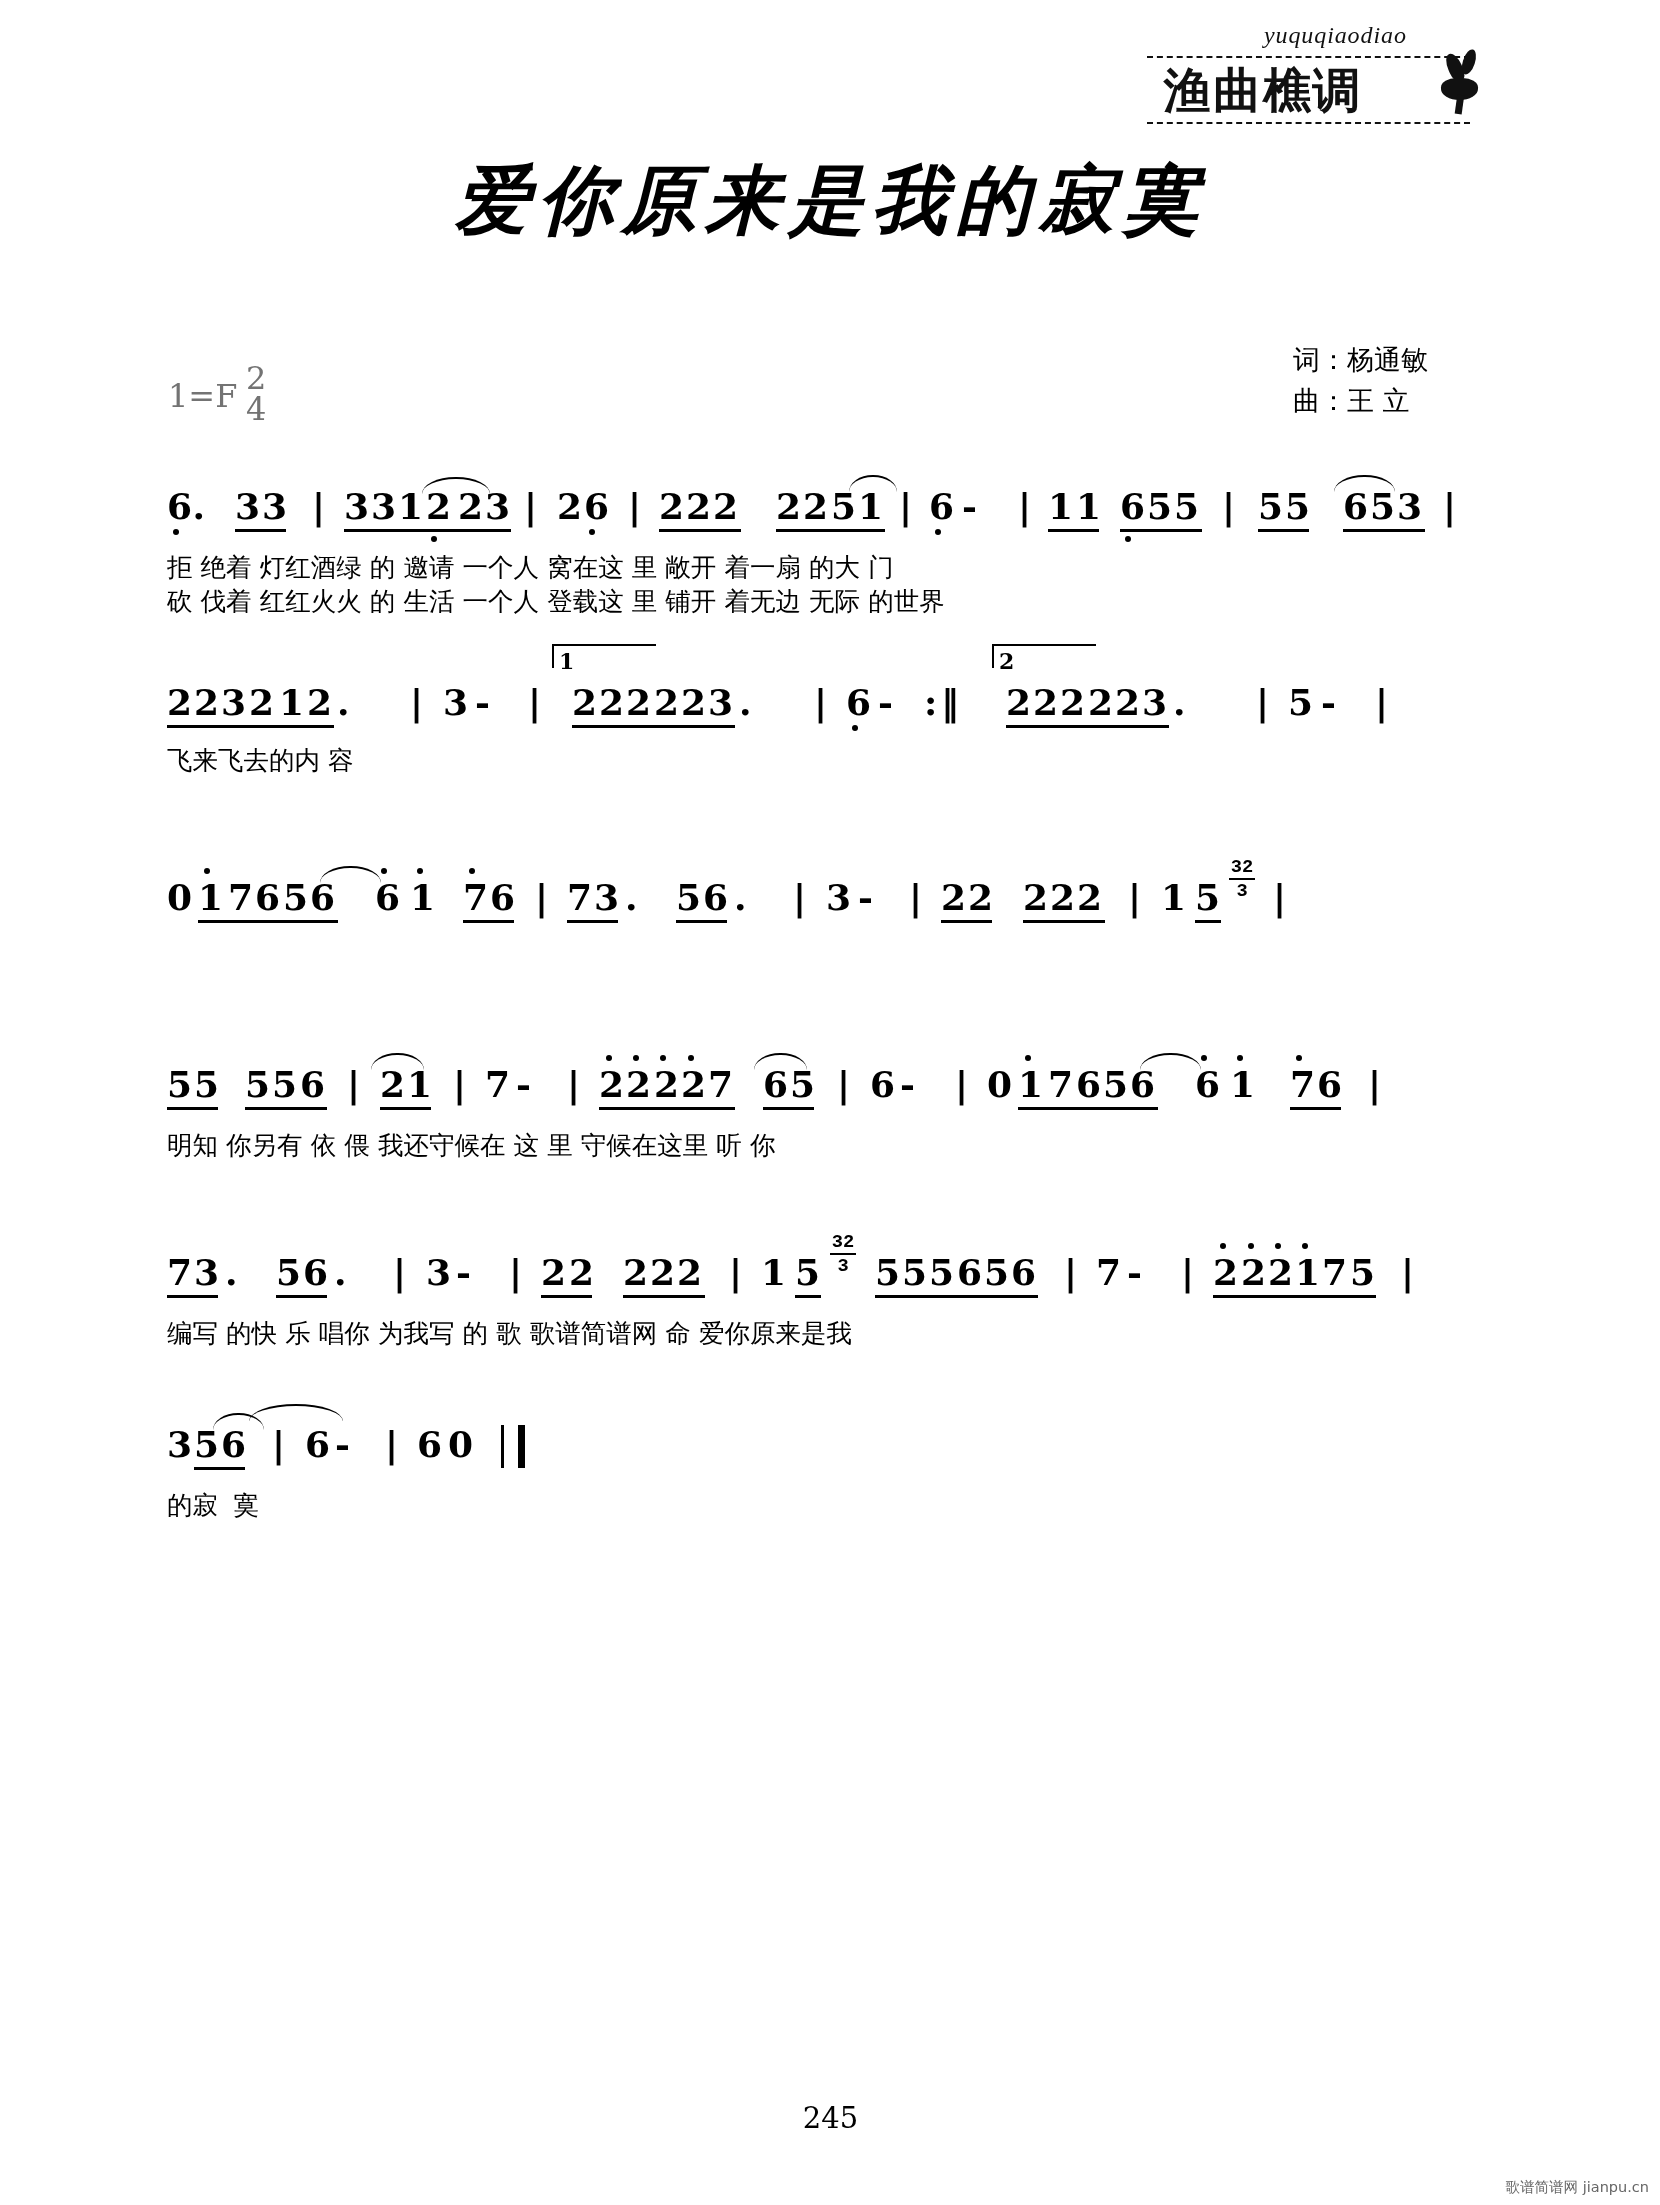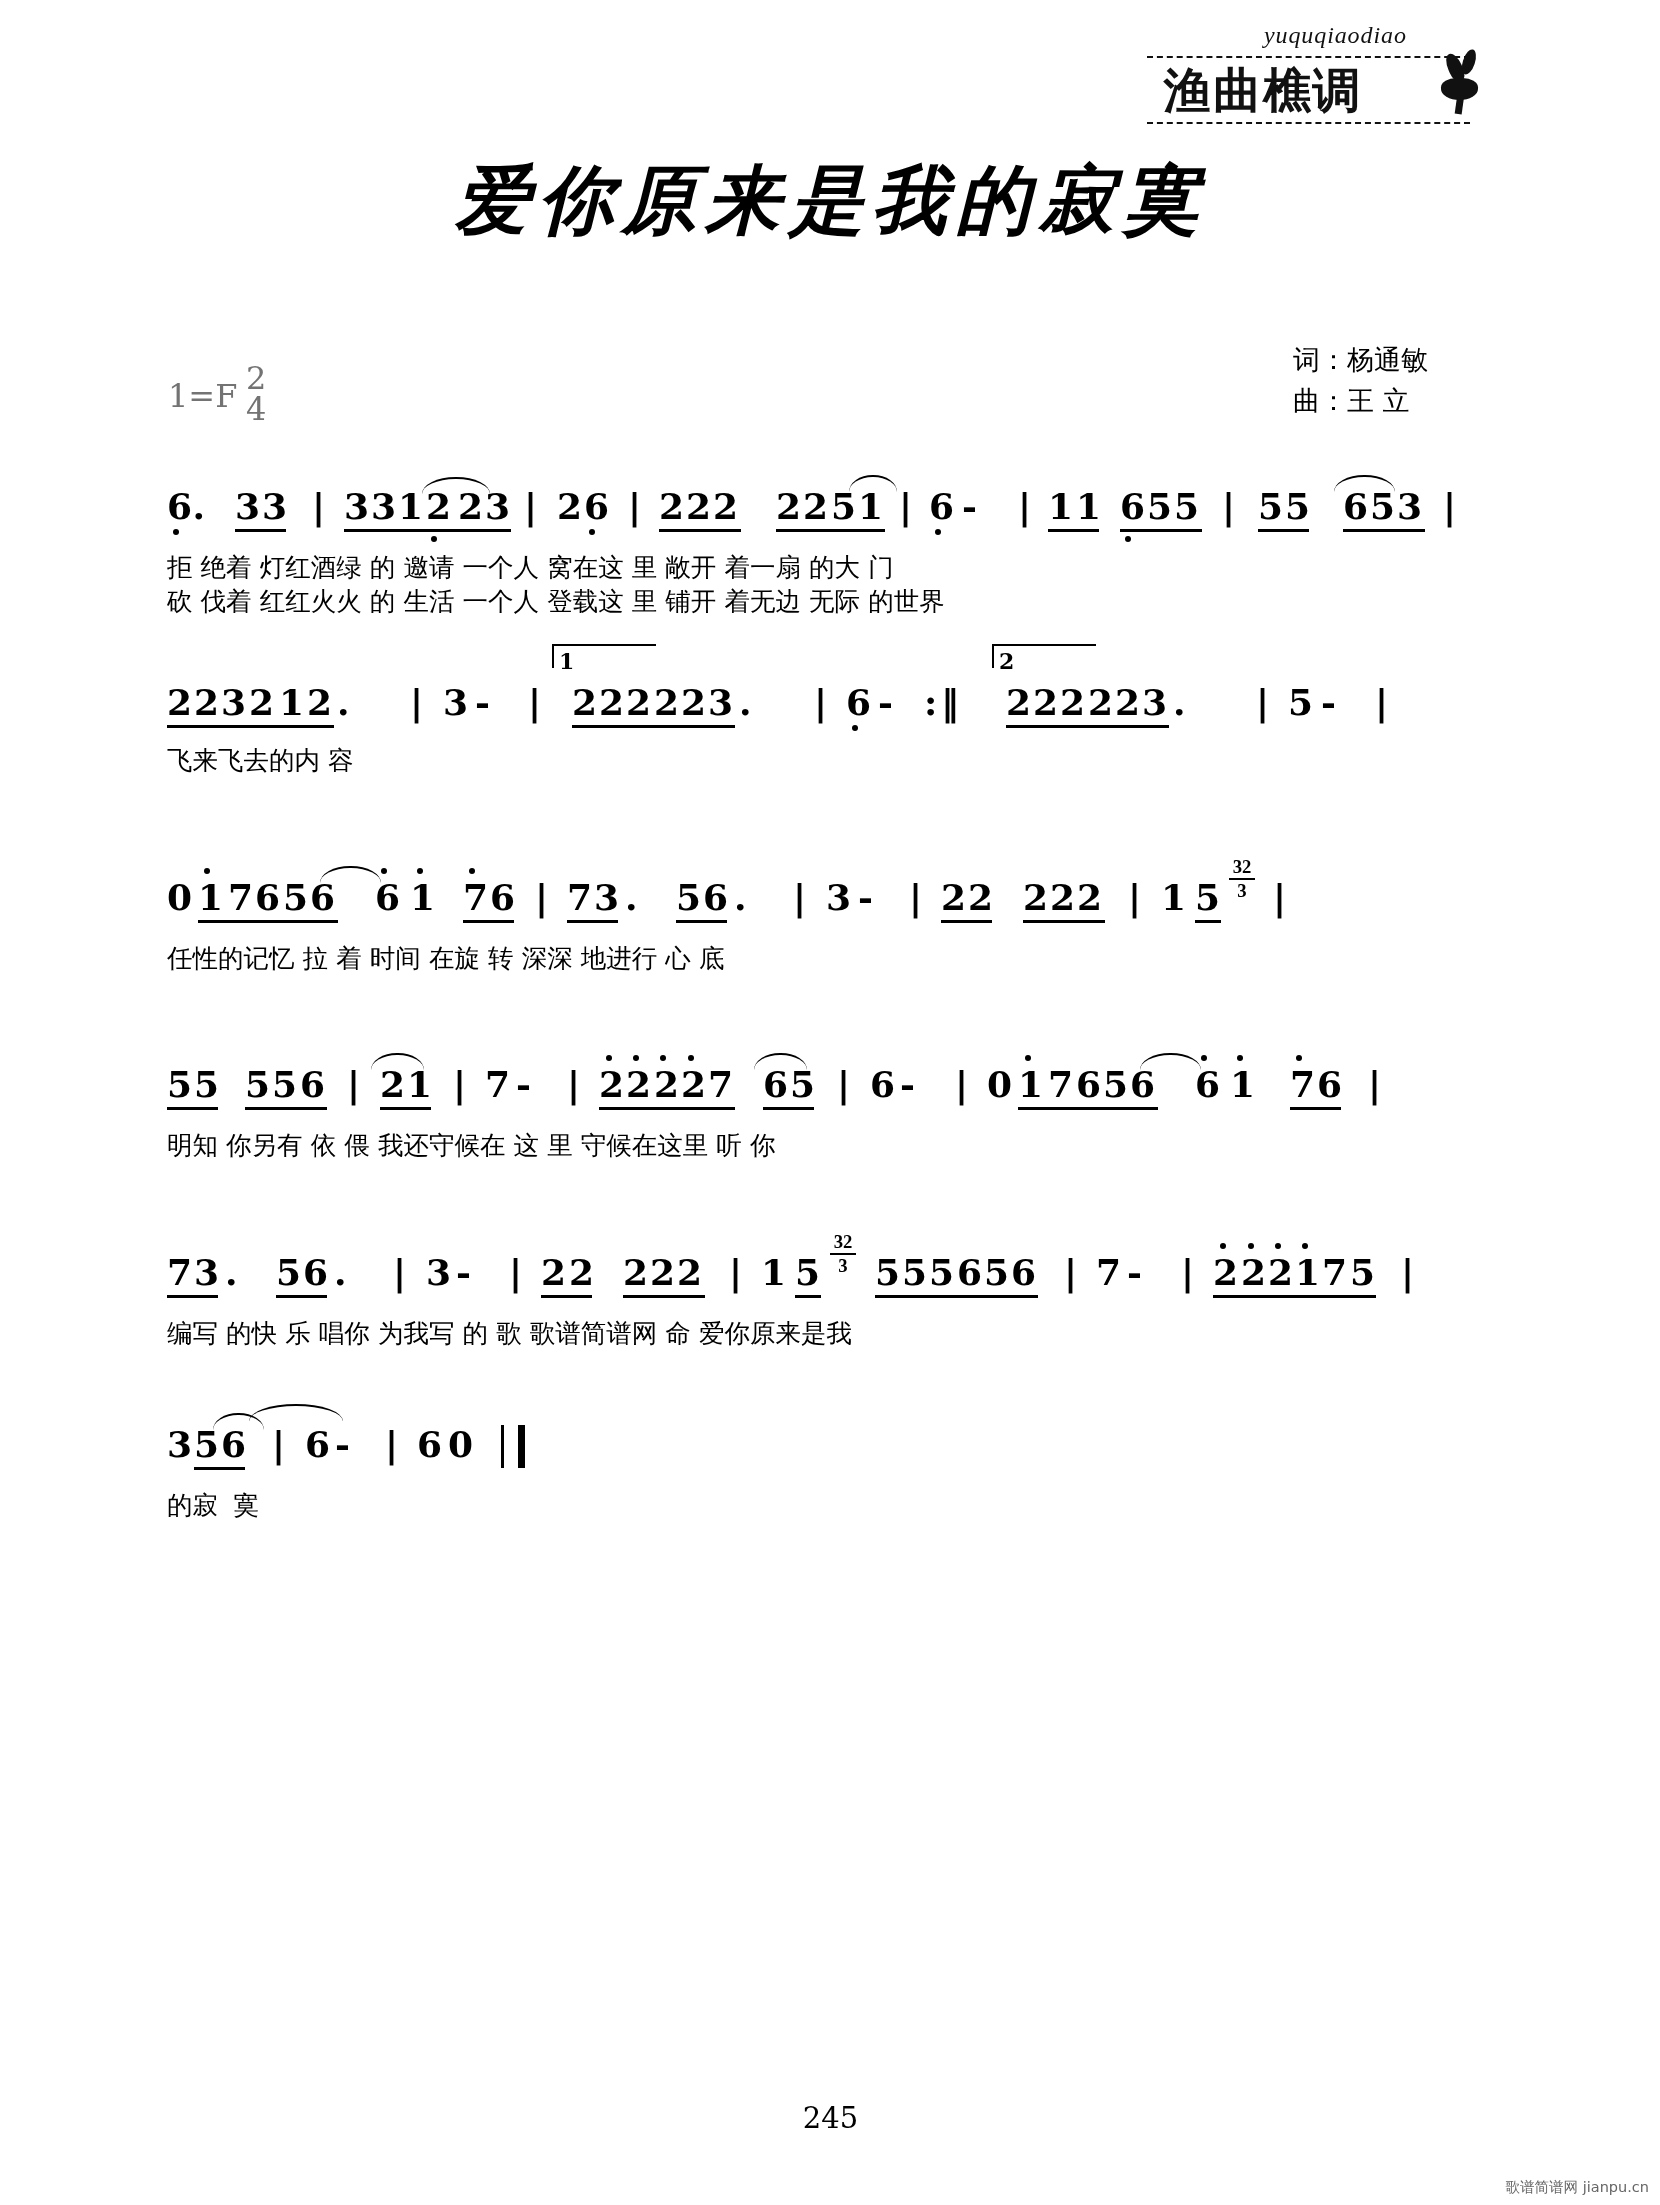--- a/index.html
+++ b/index.html
@@ -189,21 +189,21 @@
     border-radius: 50%;
   }
   .dotbelow {
     position: absolute;
     width: 6px; height: 6px;
     background: #000;
     border-radius: 50%;
   }
   .triplet {
     position: absolute;
-    font-family: Liberation Serif, serif;
+    font-family: Liberation Mono, monospace;
     font-size: 18.7px;
     font-weight: bold;
     text-align: center;
   }
   .triplet .bar { display:block; border-top:2.6px solid #000; width: 25.5px; margin: 0 auto; }
 
   .endbar {
     position: absolute;
     width: 13.6px;
     height: 43px;
@@ -413,21 +413,20 @@
       <span class="nt" style="left:883px;">2</span>
       <span class="nt" style="left:910px;">2</span>
     <span class="beam" style="left:856px; top:44px; width:82px;"></span>
     <span class="nt" style="left:961px;">|</span>
     <span class="nt" style="left:994px;">1</span>
     <span class="nt" style="left:1028px;">5</span>
     <span class="beam" style="left:1028px; top:44px; width:25.5px;"></span>
     <span class="triplet" style="left:1058px; top:-20.4px; width:34px;">32<span class="bar"></span>3</span>
     <span class="nt" style="left:1106px;">|</span>
   </div>
-  <div class="lyrics" style="position:relative; top:12px;">任性的记忆   拉 着   时间   在旋   转   深深  地进行  心  底</div>
 </div>
 
 <div class="system" id="sys4" style="top:1063px;">
   <div class="notes">
     <span class="nt" style="left:0px;">5</span>
       <span class="nt" style="left:27px;">5</span>
     <span class="beam" style="left:0px; top:44px; width:51px;"></span>
     <span class="nt" style="left:78px;">5</span>
       <span class="nt" style="left:105px;">5</span>
       <span class="nt" style="left:133px;">6</span>

